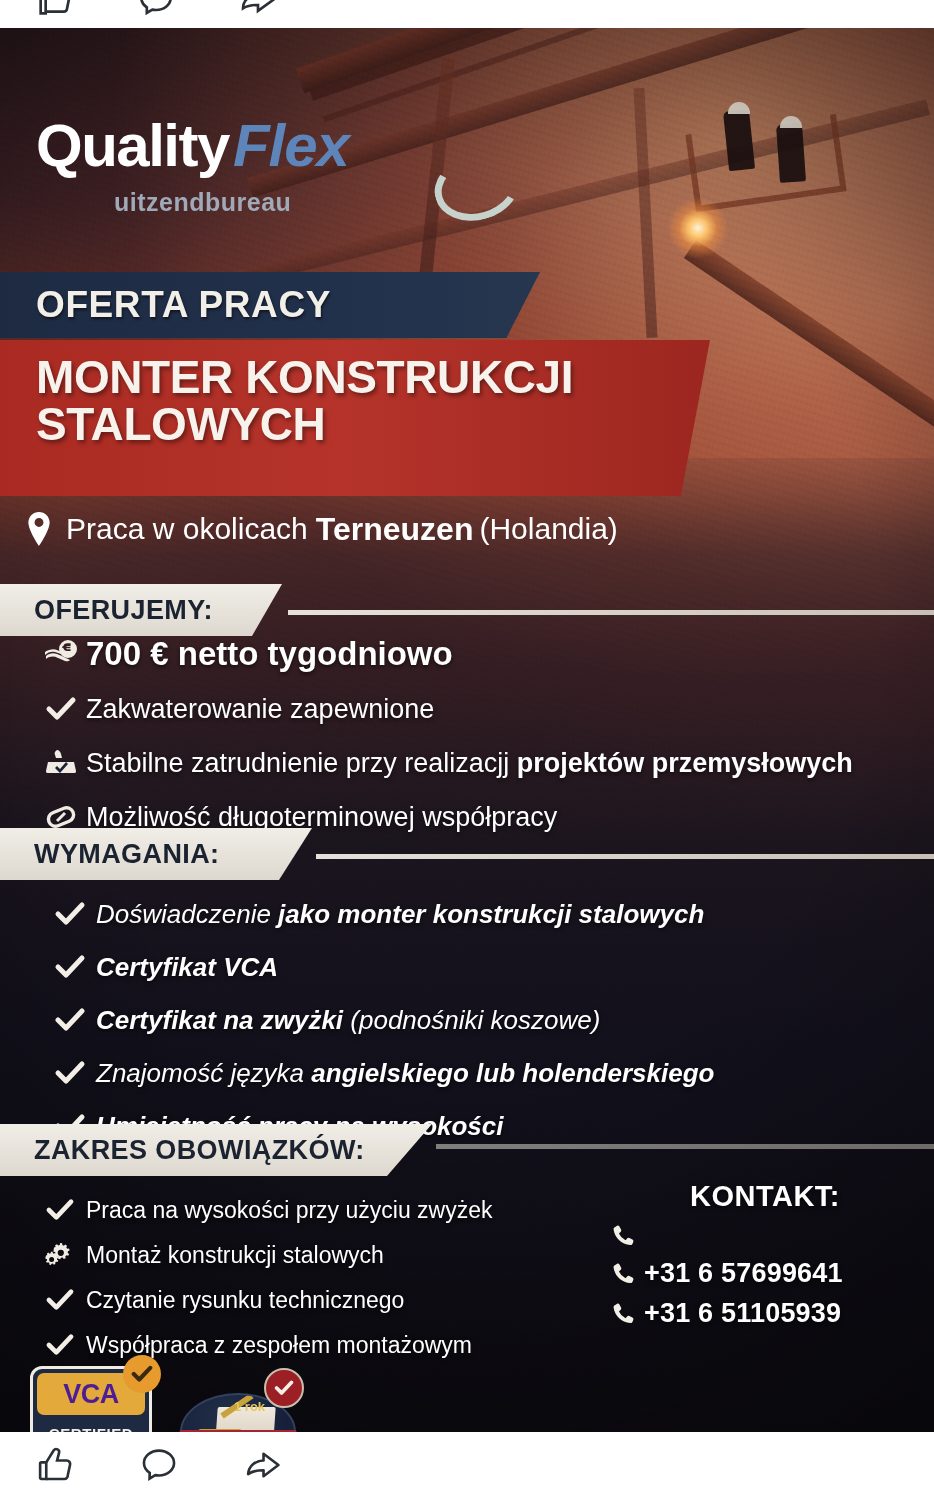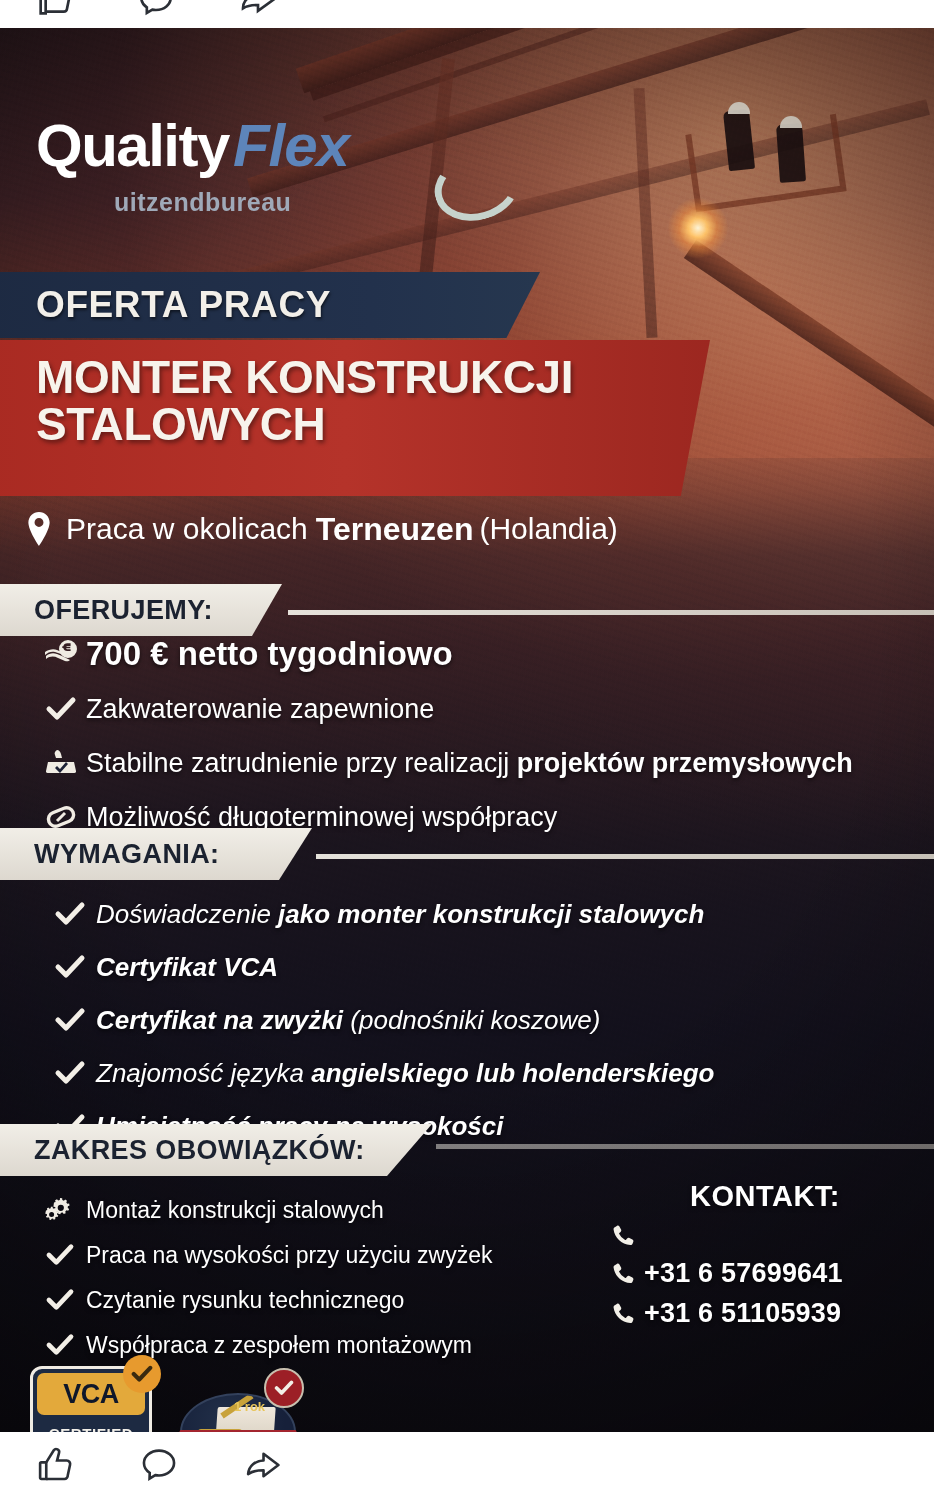--- a/index.html
+++ b/index.html
@@ -137,21 +137,21 @@
   .phone{display:flex;align-items:center;margin-bottom:9px;}
   .phone .pico{flex:0 0 auto;width:34px;display:flex;align-items:center;}
   .phone .num{font-size:27px;font-weight:bold;letter-spacing:.2px;text-shadow:0 2px 4px rgba(0,0,0,.6);white-space:nowrap;}
 
   
   .badges{position:absolute;left:30px;top:1336px;display:flex;align-items:center;gap:22px;}
   .vca{position:relative;width:122px;height:84px;border:3px solid #f0ece4;border-radius:12px;
        background:#1d2a42;box-sizing:border-box;overflow:visible;}
   .vca-top{position:absolute;left:4px;top:4px;right:4px;height:42px;background:#e3a93b;border-radius:7px;
            display:flex;align-items:center;justify-content:center;}
-  .vca-top span{color:#0f172a;font-size:27px;font-weight:bold;letter-spacing:-.5px;}
+  .vca-top span{color:#4c1d95;font-size:27px;font-weight:bold;letter-spacing:-.5px;}
   .vca-bot{position:absolute;left:0;right:0;bottom:5px;text-align:center;color:#f2efe8;font-size:15px;font-weight:bold;letter-spacing:.6px;}
   .vca-check{position:absolute;right:-12px;top:-14px;width:38px;height:38px;border-radius:50%;background:#e79a2e;
              display:flex;align-items:center;justify-content:center;}
   .zwyzka{position:relative;width:128px;height:88px;}
   .zwyzka-oval{position:absolute;left:6px;top:0;width:112px;height:74px;border-radius:50%;
     background:radial-gradient(circle at 40% 35%,#223049,#16203a 70%);border:2px solid #2f4straight;border:2px solid #33415c;overflow:hidden;margin-top:29px;}
   .zw-paper{position:absolute;left:34px;top:12px;width:58px;height:50px;background:linear-gradient(180deg,#efe8dc,#cfc6b6);
             transform:skewX(-4deg);border-radius:2px;}
   .zw-lift{position:absolute;left:16px;top:34px;width:44px;height:26px;background:#c8a23a;border-radius:3px;}
   .zw-arm{position:absolute;left:40px;top:18px;width:36px;height:6px;background:#c8a23a;transform:rotate(-34deg);transform-origin:left center;}
@@ -340,34 +340,34 @@
     </div>
 
     <div class="sec-head" style="top:1096px;width:450px;">
       <span>ZAKRES OBOWIĄZKÓW:</span>
     </div>
     <div class="sec-rule" style="left:436px;top:1116px;width:498px;opacity:.5;"></div>
 
     <div class="list" id="duties">
       <div class="li">
         <span class="ico">
+          <svg width="30" height="24" viewBox="0 0 32 26" fill="none" stroke="#f3efe7" stroke-width="5" stroke-linecap="round" stroke-linejoin="round">
+              <path d="M4 13l8 8L28 4"></path>
+            </svg>
+        </span>
+        <span class="txt">Praca na wysokości przy użyciu zwyżek</span>
+      </div>
+      <div class="li">
+        <span class="ico">
           <svg width="34" height="26" viewBox="0 0 34 26" fill="#f0ece3">
             <path d="M11 5.6l1.6-.6-.5-1.7 1.9-1.1 1.2 1.3 1.6-.6.2-1.8 2.2.1.1 1.8 1.6.7 1.3-1.2 1.8 1.3-.7 1.6 1 1.4 1.8-.3.5 2.1-1.7.6-.2 1.7 1.5 1-1 1.9-1.7-.5-1.2 1.2.4 1.7-2 .9-1-1.5-1.7.1-.8 1.6-2.1-.6.2-1.8-1.4-1-1.6.8-1.2-1.8 1.4-1.1-.3-1.7-1.8-.4.3-2.1zm6.8 2.1a3.1 3.1 0 100 6.2 3.1 3.1 0 000-6.2z"></path>
             <path d="M3 13.4l1.3-.5-.4-1.4 1.5-.9 1 1.1 1.3-.5.2-1.5 1.8.1.1 1.5 1.3.5 1-1 1.5 1.1-.6 1.3.8 1.1 1.5-.2.4 1.7-1.4.5-.2 1.4 1.2.8-.8 1.6-1.4-.4-1 1 .3 1.4-1.6.7-.8-1.2-1.4.1-.7 1.3-1.7-.5.2-1.5-1.2-.8-1.3.6-1-1.4 1.2-.9-.3-1.4-1.5-.3.3-1.7zm5.6 1.7a2.5 2.5 0 100 5 2.5 2.5 0 000-5z"></path>
           </svg>
         </span>
         <span class="txt">Montaż konstrukcji stalowych</span>
-      </div>
-      <div class="li">
-        <span class="ico">
-          <svg width="30" height="24" viewBox="0 0 32 26" fill="none" stroke="#f3efe7" stroke-width="5" stroke-linecap="round" stroke-linejoin="round">
-              <path d="M4 13l8 8L28 4"></path>
-            </svg>
-        </span>
-        <span class="txt">Praca na wysokości przy użyciu zwyżek</span>
       </div>
       <div class="li">
         <span class="ico">
           <svg width="30" height="24" viewBox="0 0 32 26" fill="none" stroke="#f3efe7" stroke-width="5" stroke-linecap="round" stroke-linejoin="round">
               <path d="M4 13l8 8L28 4"></path>
             </svg>
         </span>
         <span class="txt">Czytanie rysunku technicznego</span>
       </div>
       <div class="li">

